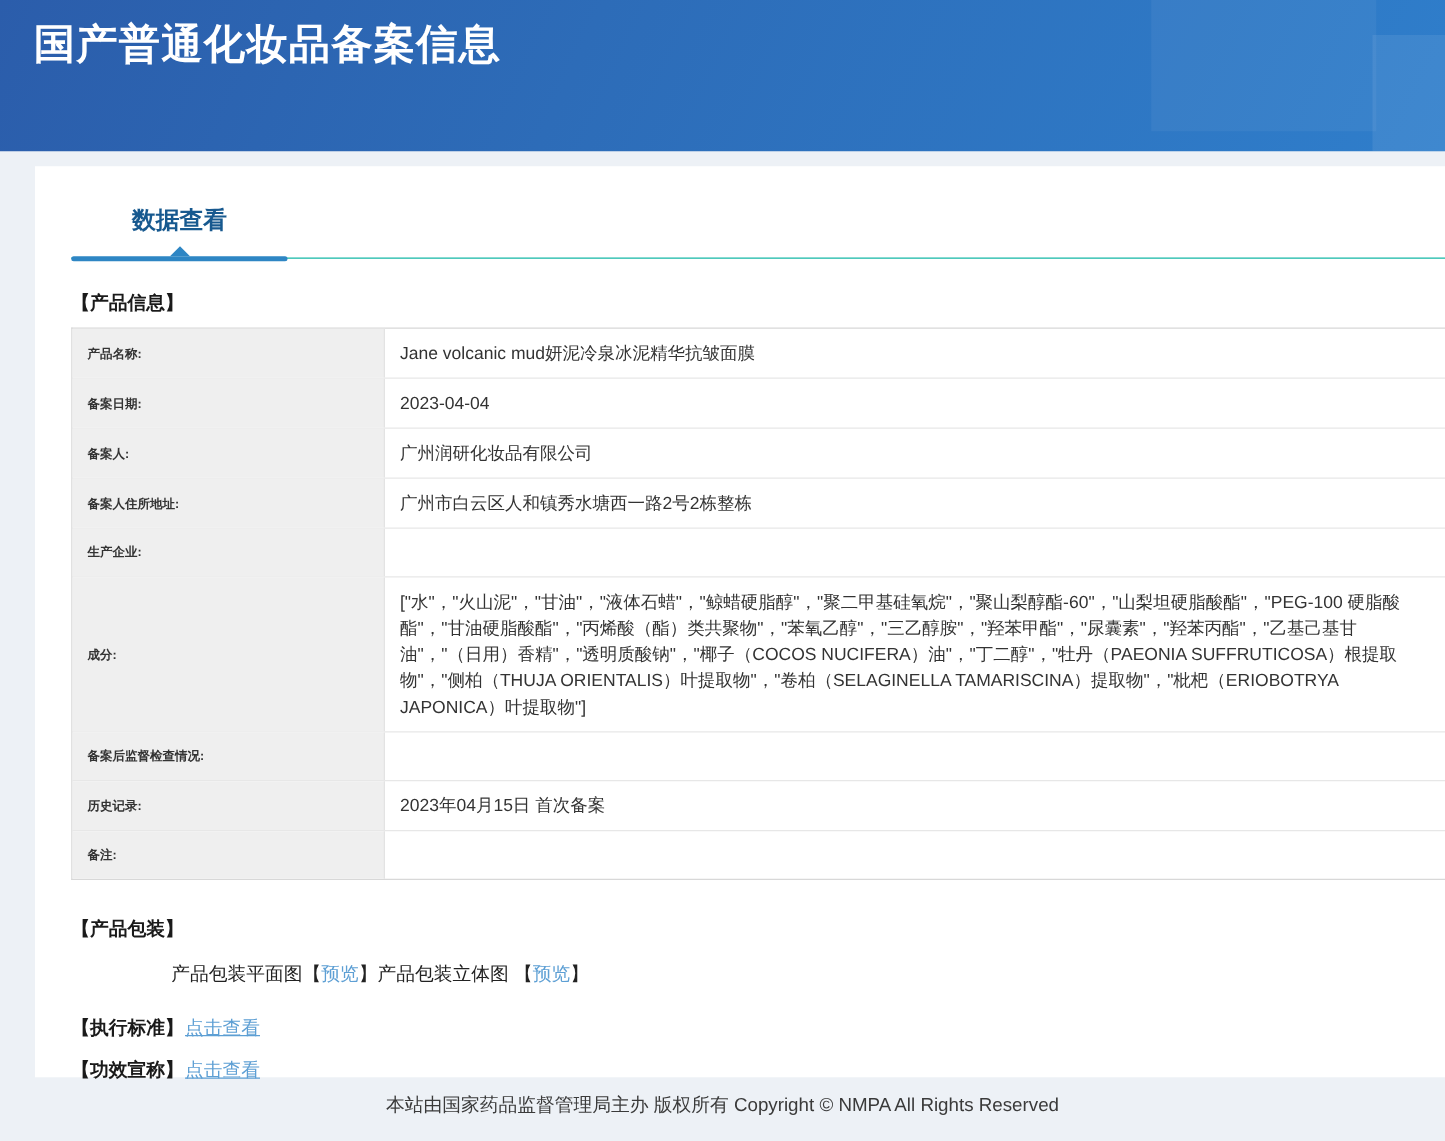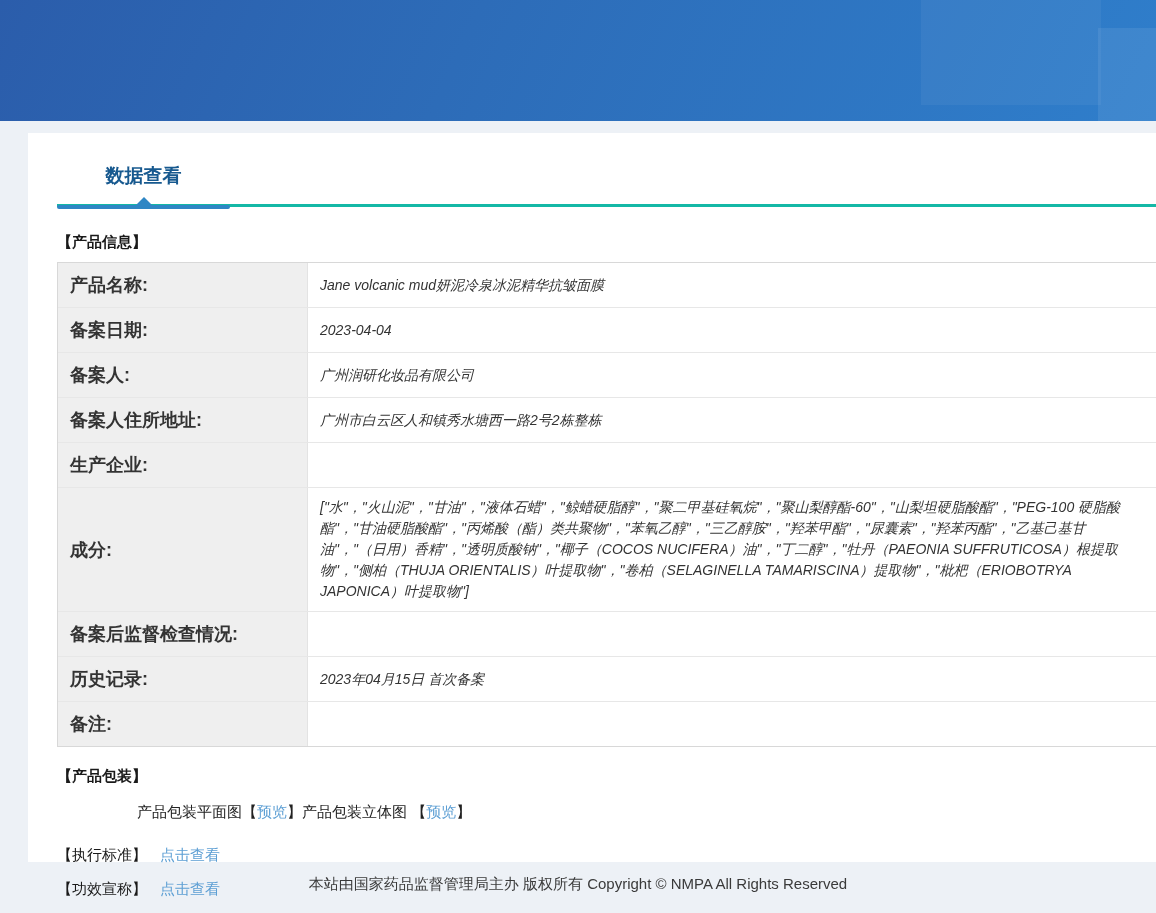--- a/index.html
+++ b/index.html
@@ -34,21 +34,21 @@
   .card {
     margin: 12px 0 0 28px;
     width: 1128px;
     height: 729px;
     background: #ffffff;
     padding: 30px 0 0 29px;
   }
   
   .tabbar {
     position: relative;
-    border-bottom: 3px solid #14b8a6;
+    border-bottom: 1px solid #14b8a6;
     height: 44px;
   }
   .tab {
     display: inline-block;
     width: 173px;
     text-align: center;
     font-size: 19px;
     font-weight: bold;
     color: #17598f;
     position: relative;
@@ -74,60 +74,61 @@
     border: 1px solid #d8d8d8;
     border-right: none;
     width: 1099px;
   }
   .trow { display: flex; border-bottom: 1px solid #e7e7e7; }
   .trow:last-child { border-bottom: none; }
   .cell-label {
     width: 250px; min-width: 250px;
     background: #efefef;
     border-right: 1px solid #e3e3e3;
-    font-weight: bold; font-size: 18px; color: #333;
+    font-weight: bold; font-size: 10px; color: #333;
     padding: 10px 10px 10px 12px;
     display: flex; align-items: center;
     min-height: 38px;
   }
   .cell-value {
     flex: 1;
     font-size: 14px; color: #333;
     padding: 9px 6px 9px 12px;
     line-height: 1.5;
-    display: flex; align-items: center; font-style: italic;
-  }
-  
-  .packaging-title { margin-top: 20px; }
+    display: flex; align-items: center;
+  }
+  
+  .packaging-title { margin-top: 30px; }
   .packaging-row { margin: 17px 0 0 80px; font-size: 15px; color: #222; }
   .pack-group2 { }
   .bracket { color: #222; }
   .lnk { color: #5d9fd4; text-decoration: none; cursor: pointer; }
   .std-row { margin-top: 24px; font-size: 15px; }
   .eff-row { margin-top: 15px; font-size: 15px; }
-  .bold-label { font-weight: normal; color: #1a1a1a; }
-  .std-row .lnk, .eff-row .lnk { margin-left: 13px; }
+  .bold-label { font-weight: bold; color: #1a1a1a; }
+  .std-row .lnk, .eff-row .lnk { margin-left: 1px; text-decoration: underline; }
   
   .ftr {
     height: 34px;
     background: #edf1f6;
     text-align: center;
     padding-top: 13px;
     font-size: 15px;
     color: #3a3a3a;
   }
 </style>
 </head>
 <body>
 
 <div>
 
   <header class="hdr">
     <div class="deco-a"></div>
     <div class="deco-b"></div>
+    <h1>国产普通化妆品备案信息</h1>
   </header>
 
   <div class="card">
 
     <div class="tabbar">
       <div class="tab">
         <span>数据查看</span>
       </div>
     </div>
 

